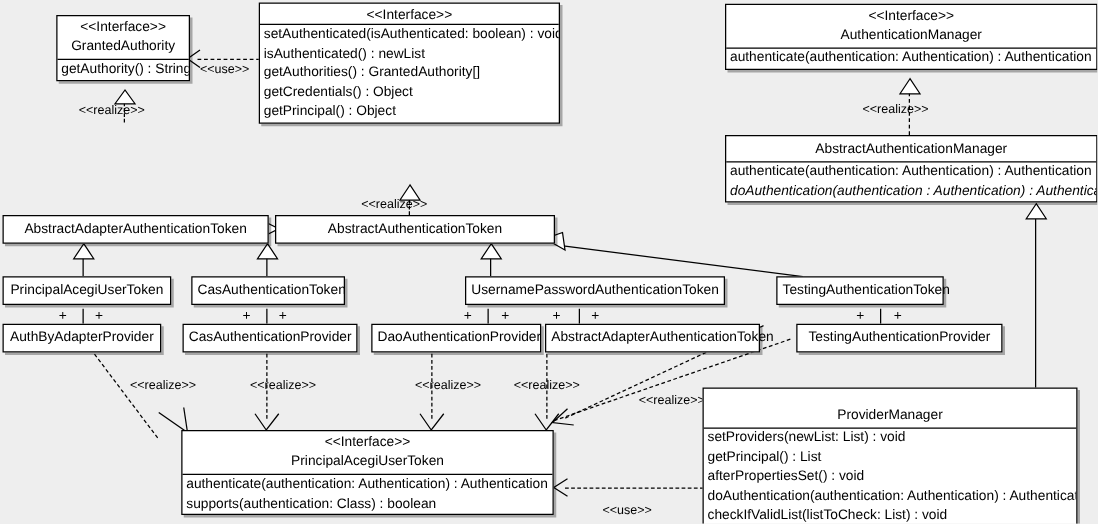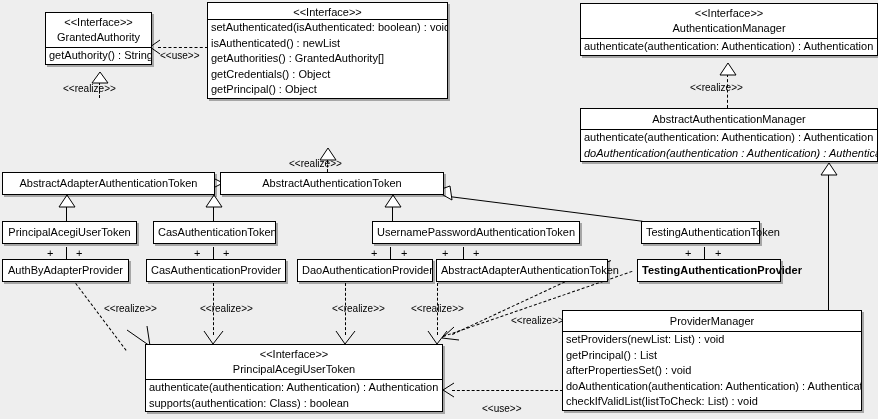--- a/index.html
+++ b/index.html
@@ -277,55 +277,55 @@
   </div>
 
   <div class="cls simple" style="left:153px; top:221px; width:123px;">
     <div class="name">CasAuthenticationToken</div>
   </div>
 
   <div class="cls simple" style="left:344px; top:221px; width:208px;margin-left:28px;">
     <div class="name">UsernamePasswordAuthenticationToken</div>
   </div>
 
-  <div class="cls simple" style="left:641px; top:221px; width:119px;">
+  <div class="cls simple" style="left:621px; top:221px; width:134px;">
     <div class="name">TestingAuthenticationToken</div>
   </div>
 
   <div class="cls simple" style="left:2px; top:259px; width:127px;">
     <div class="name">AuthByAdapterProvider</div>
   </div>
 
   <div class="cls simple" style="left:297px; top:259px; width:136px;">
     <div class="name">DaoAuthenticationProvider</div>
   </div>
 
   <div class="cls simple" style="left:146px; top:259px; width:140px;">
     <div class="name">CasAuthenticationProvider</div>
   </div>
 
   <div class="cls simple" style="left:436px; top:259px; width:172px;">
     <div class="name">AbstractAdapterAuthenticationToken</div>
   </div>
 
-  <div class="cls simple" style="left:637px; top:259px; width:144px;font-weight:bold;">
+  <div class="cls simple" style="left:637px; top:259px; width:165px;">
     <div class="name">TestingAuthenticationProvider</div>
   </div>
 
   <div class="cls" style="left:145px; top:344px; width:298px;">
     <div class="stereo">&lt;&lt;Interface&gt;&gt;</div>
     <div class="name">PrincipalAcegiUserToken</div>
     <div class="ops sep">
       <div class="op">authenticate(authentication: Authentication) : Authentication</div>
       <div class="op">supports(authentication: Class) : boolean</div>
     </div>
   </div>
 
   <div class="cls" style="left:562px; top:310px; width:300px;">
-    <div class="name" style="padding-top:3px;">ProviderManager</div>
+    <div class="name" style="padding-top:14px;">ProviderManager</div>
     <div class="ops sep">
       <div class="op">setProviders(newList: List) : void</div>
       <div class="op">getPrincipal() : List</div>
       <div class="op">afterPropertiesSet() : void</div>
       <div class="op">doAuthentication(authentication: Authentication) : Authentication</div>
       <div class="op">checkIfValidList(listToCheck: List) : void</div>
     </div>
   </div>
 
 </div>

